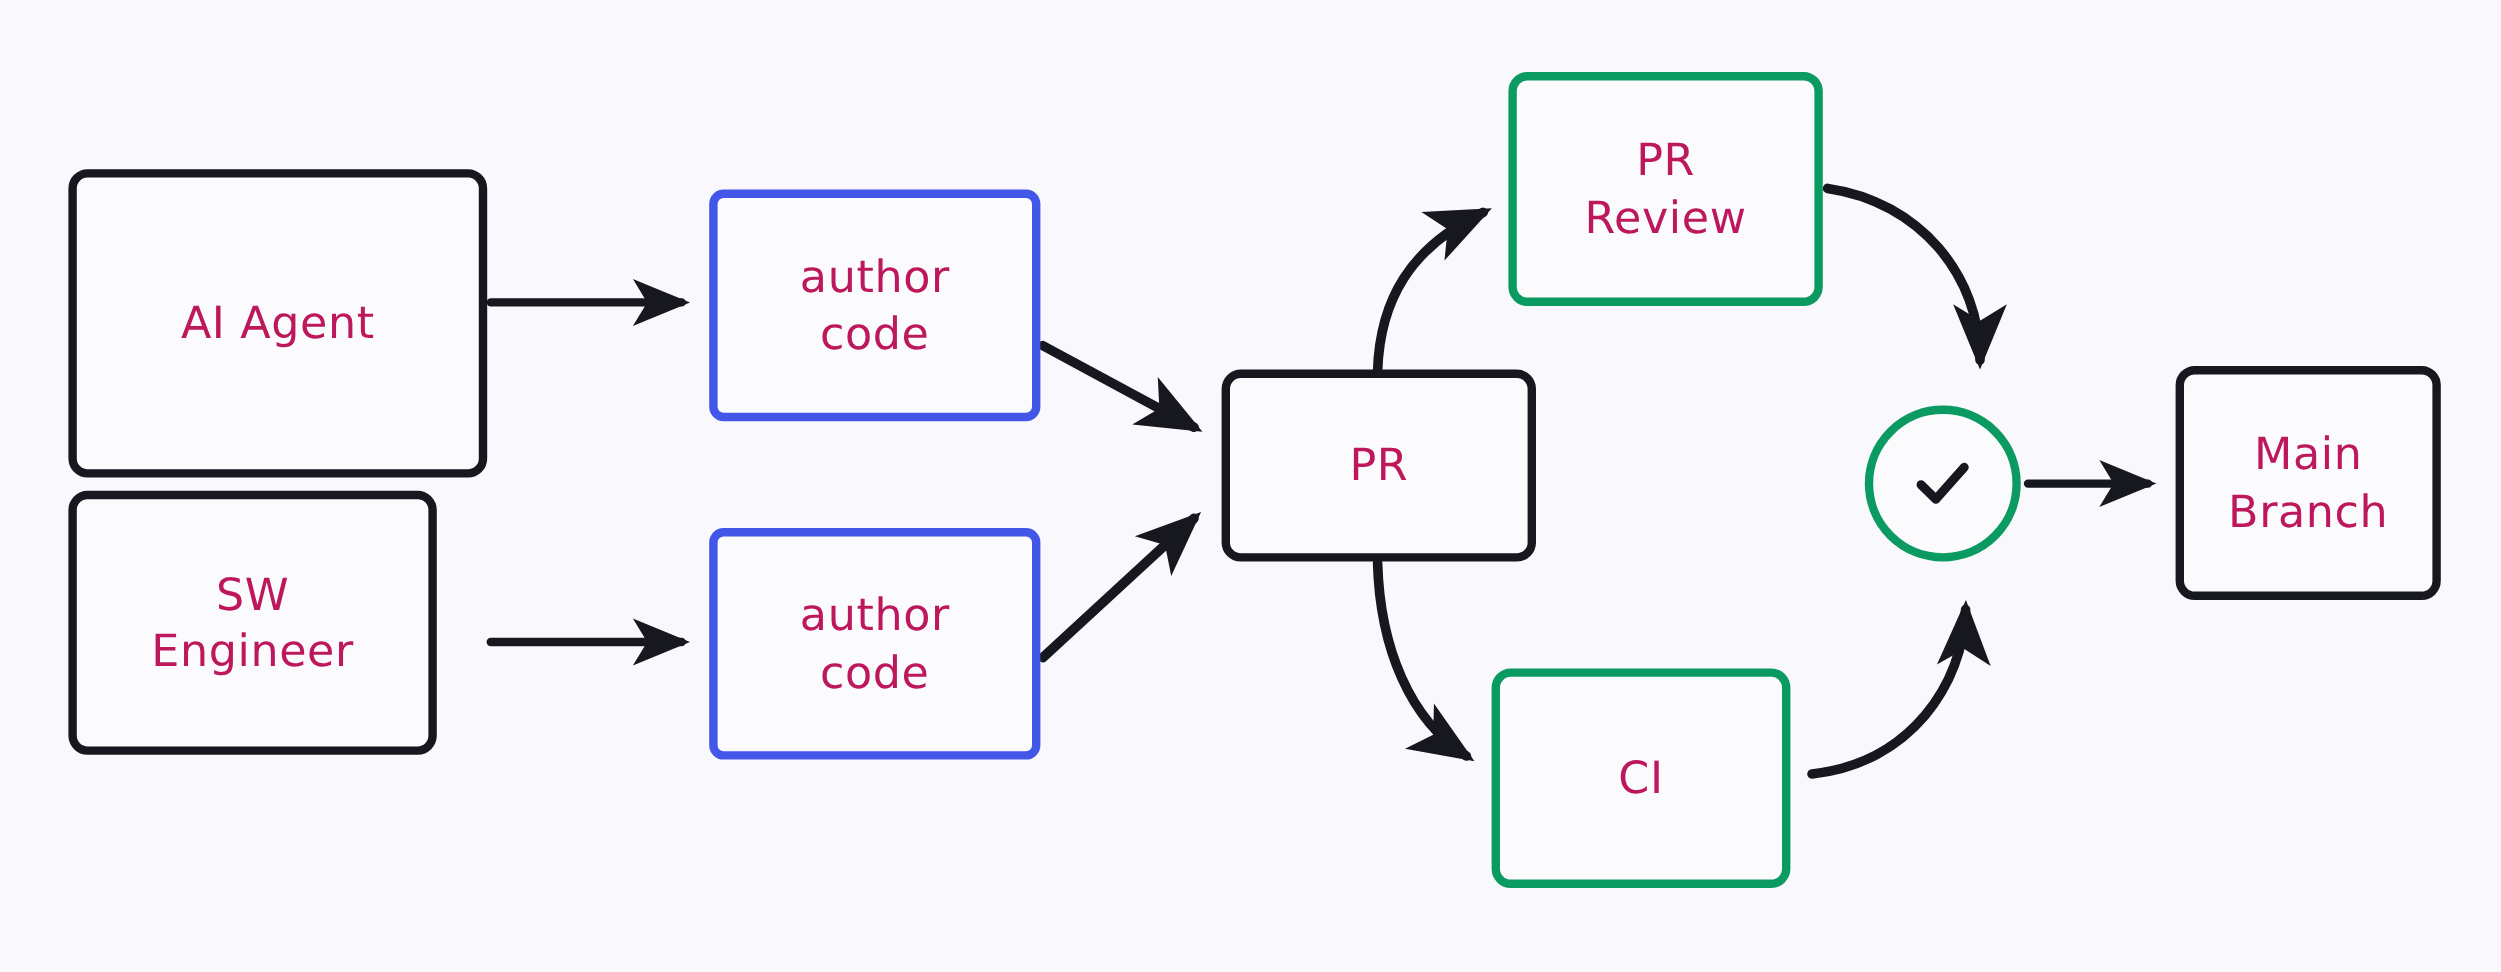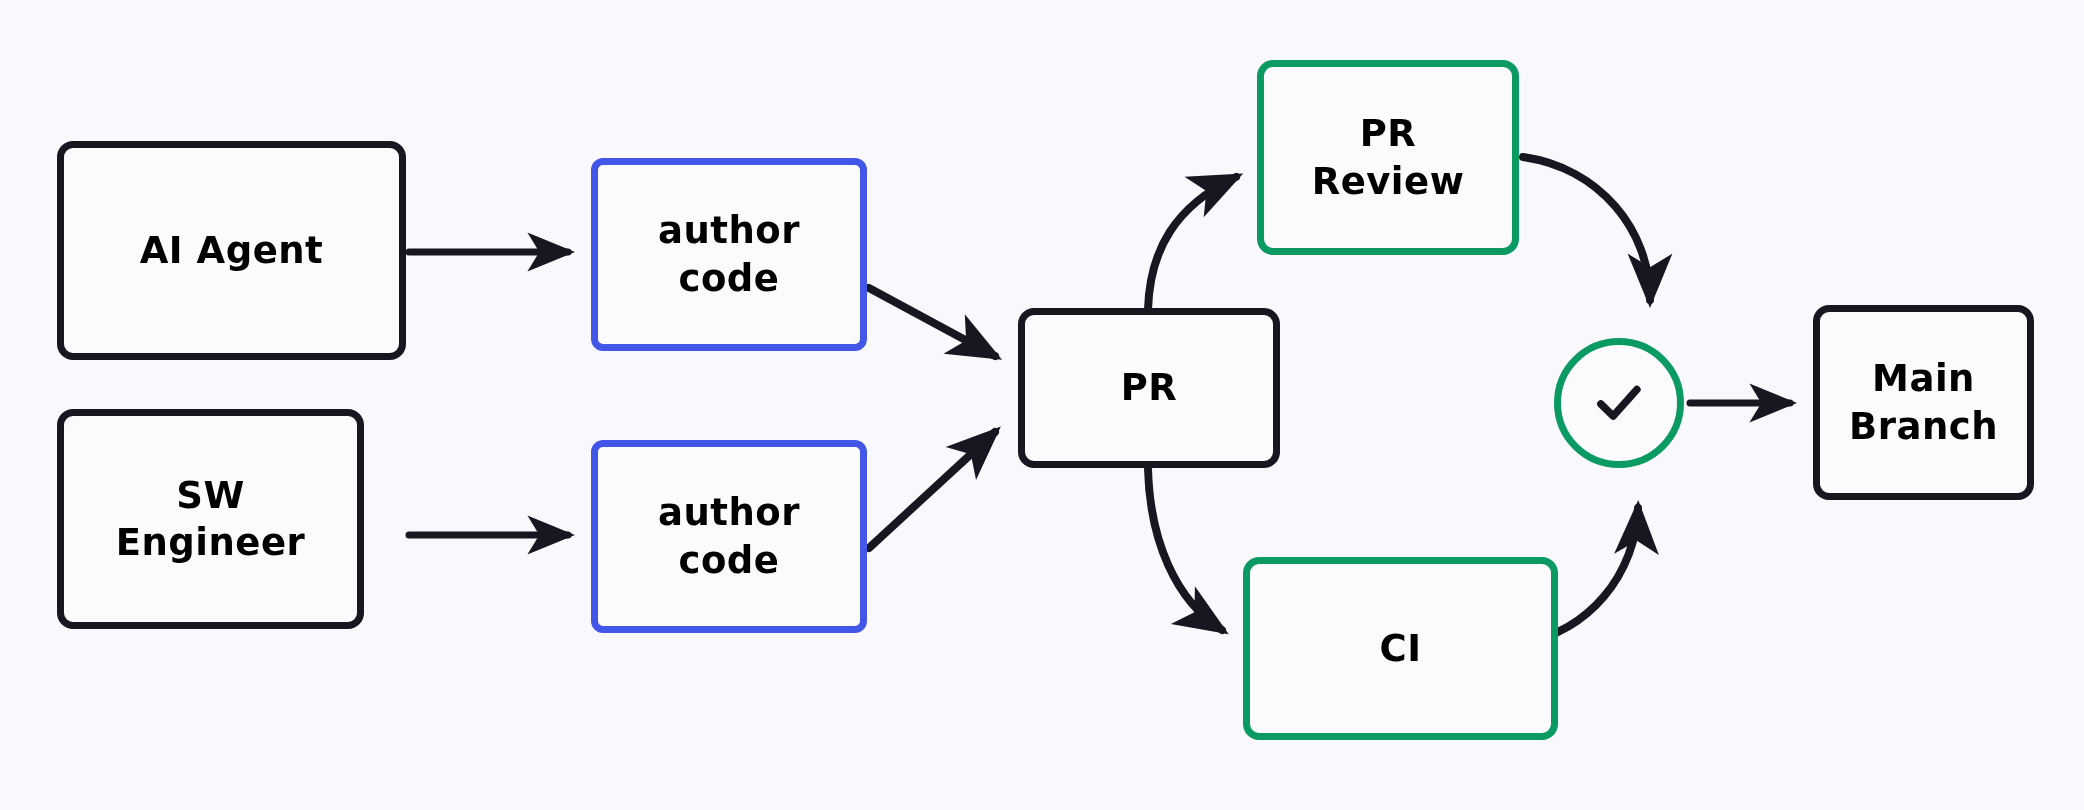--- a/index.html
+++ b/index.html
@@ -20,24 +20,24 @@
   }
   .node {
     position: absolute;
     box-sizing: border-box;
     background: #fbfbfe;
     display: flex;
     align-items: center;
     justify-content: center;
     text-align: center;
     line-height: 1.28;
-    color: #000000;
+    color: #be185d;
     letter-spacing: 0.5px;
     font-family: "DejaVu Sans", sans-serif;
-    font-weight: 700;
+    font-weight: 400;
     z-index: 3;
   }
   .node .node-label {
     display: block;
     white-space: pre-line;
     padding: 0 6px;
   }
   .node.black {
     border: 7px solid #17171f;
     border-radius: 16px;
@@ -49,27 +49,27 @@
   .node.green {
     border: 7px solid #0c9a63;
     border-radius: 16px;
   }
   .node.circle {
     border: 7px solid #0c9a63;
     border-radius: 50%;
     background: #fbfbfe;
   }
   
-  #node-ai-agent      { left: 57px;   top: 141px; width: 349px; height: 219px; font-size: 37px; }
+  #node-ai-agent      { left: 57px;   top: 141px; width: 349px; height: 257px; font-size: 37px; }
   #node-sw-engineer   { left: 57px;   top: 409px; width: 307px; height: 220px; font-size: 37px; }
   #node-author-code-1 { left: 591px;  top: 158px; width: 276px; height: 193px; font-size: 37px; }
   #node-author-code-2 { left: 591px;  top: 440px; width: 276px; height: 193px; font-size: 37px; }
   #node-pr            { left: 1018px; top: 308px; width: 262px; height: 160px; font-size: 37px; }
   #node-pr-review     { left: 1257px; top: 60px;  width: 262px; height: 195px; font-size: 37px; }
-  #node-ci            { left: 1243px; top: 557px; width: 315px; height: 183px; font-size: 37px; }
+  #node-ci            { left: 1243px; top: 557px; width: 249px; height: 183px; font-size: 37px; }
   #node-main-branch   { left: 1813px; top: 305px; width: 221px; height: 195px; font-size: 37px; }
   #node-check-circle  { left: 1554px; top: 338px; width: 130px; height: 130px; }
 
   #check-glyph { width: 58px; height: 58px; display:block; }
 
   #edges-layer {
     position: absolute;
     left: 0; top: 0;
     width: 2084px;
     height: 810px;

